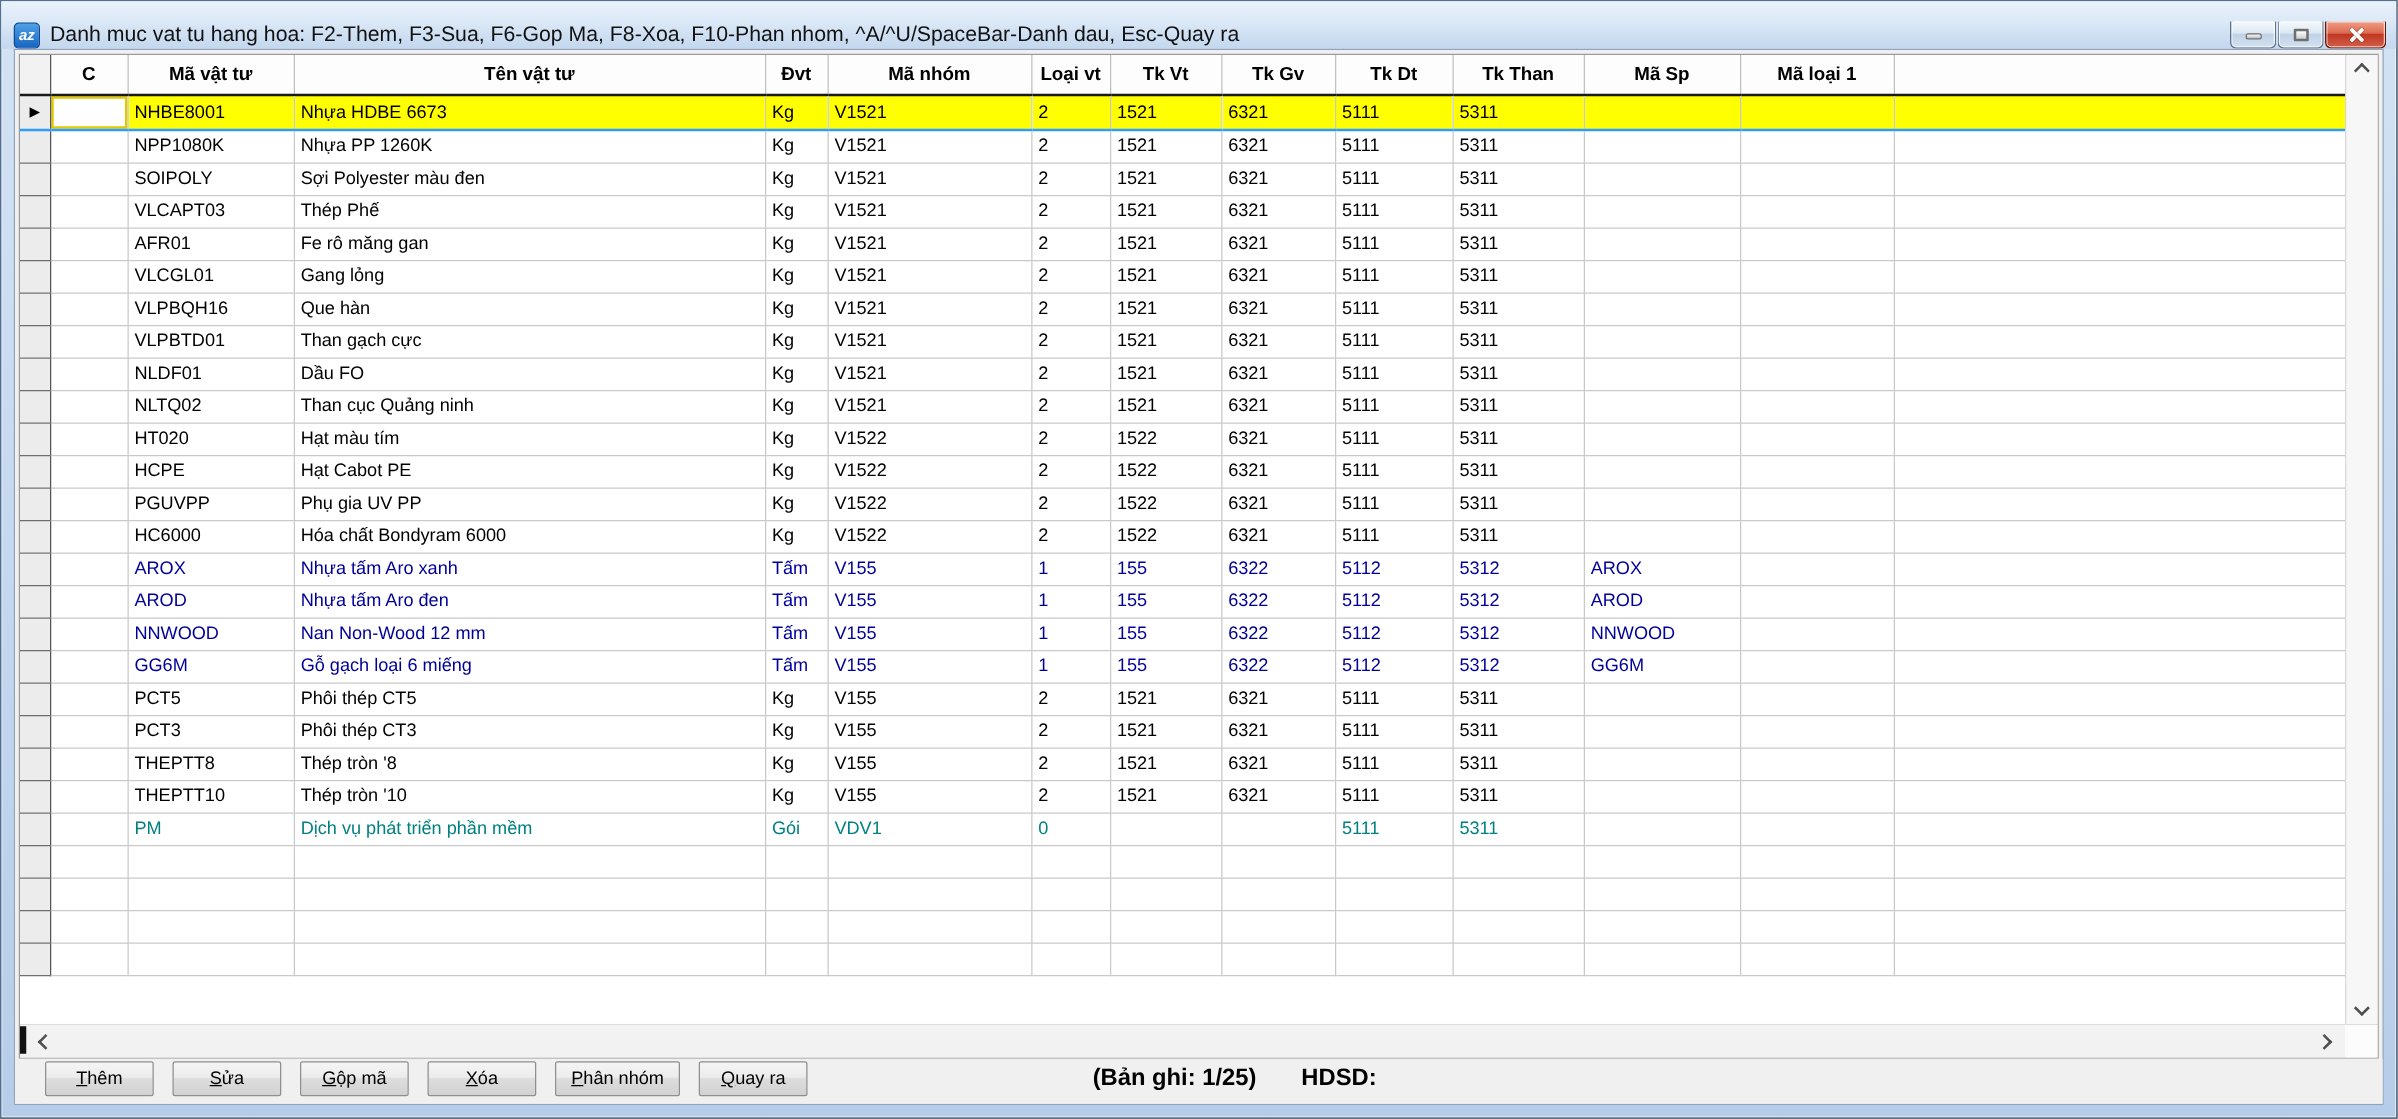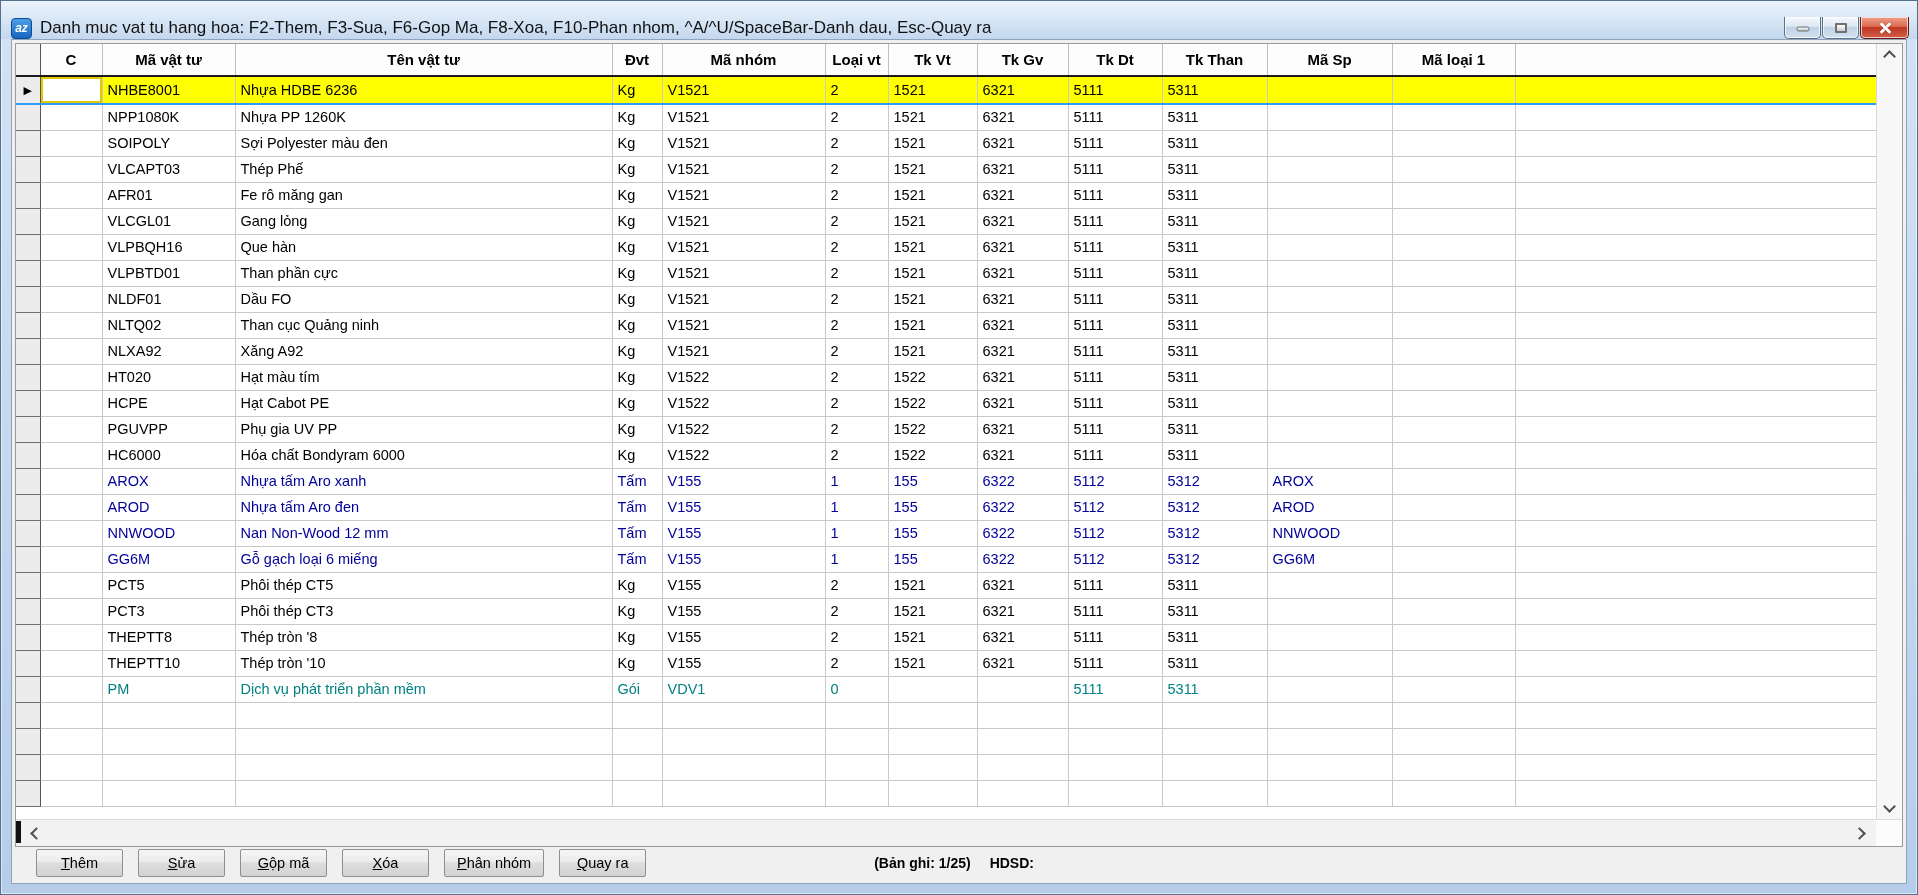--- a/index.html
+++ b/index.html
@@ -121,21 +121,21 @@
     background:#f0f0f0;
   }
   .btn-row{ display:flex; gap:15px; align-items:center; }
   .btn{
     min-width:87px; height:28px; padding:0 12px;
     background:linear-gradient(#f5f5f5 0%, #ececec 45%, #dddddd 50%, #d2d2d2 100%);
     border:1px solid #8e8f8f; border-radius:2px;
     font-size:14.5px; color:#000; display:flex; align-items:center; justify-content:center;
     white-space:nowrap; cursor:default;
   }
-  .status{ margin-left:228px; font-size:14px; font-weight:bold; color:#000; display:flex; gap:19px; }
+  .status{ margin-left:228px; font-size:19px; font-weight:bold; color:#000; display:flex; gap:36px; }
 </style>
 </head>
 <body>
 
 <div class="window">
   <div class="titlebar">
     <div class="app-icon">az</div>
     <div class="title-text">Danh muc vat tu hang hoa: F2-Them, F3-Sua, F6-Gop Ma, F8-Xoa, F10-Phan nhom, ^A/^U/SpaceBar-Danh dau, Esc-Quay ra</div>
     <div class="caption-buttons">
       <div class="cap-btn">
@@ -187,21 +187,21 @@
                   <th>Mã Sp</th>
                   <th>Mã loại 1</th>
                   <th class="fill"></th>
                 </tr>
               </thead>
             <tbody id="body-rows">
                 <tr class="selected">
                   <td class="sel"><span class="row-marker">▶</span></td>
                   <td class="c-cell"></td>
                   <td class="">NHBE8001</td>
-                  <td class="">Nhựa HDBE 6236</td>
+                  <td class="">Nhựa HDBE 6673</td>
                   <td class="">Kg</td>
                   <td class="">V1521</td>
                   <td class="">2</td>
                   <td class="">1521</td>
                   <td class="">6321</td>
                   <td class="">5111</td>
                   <td class="">5311</td>
                   <td class=""></td>
                   <td class=""></td>
                   <td class="fill"></td>
@@ -299,21 +299,21 @@
                   <td class="">5111</td>
                   <td class="">5311</td>
                   <td class=""></td>
                   <td class=""></td>
                   <td class="fill"></td>
                 </tr>
                 <tr>
                   <td class="sel"></td>
                   <td class="c-cell"></td>
                   <td class="">VLPBTD01</td>
-                  <td class="">Than phần cực</td>
+                  <td class="">Than gạch cực</td>
                   <td class="">Kg</td>
                   <td class="">V1521</td>
                   <td class="">2</td>
                   <td class="">1521</td>
                   <td class="">6321</td>
                   <td class="">5111</td>
                   <td class="">5311</td>
                   <td class=""></td>
                   <td class=""></td>
                   <td class="fill"></td>
@@ -332,36 +332,20 @@
                   <td class="">5311</td>
                   <td class=""></td>
                   <td class=""></td>
                   <td class="fill"></td>
                 </tr>
                 <tr>
                   <td class="sel"></td>
                   <td class="c-cell"></td>
                   <td class="">NLTQ02</td>
                   <td class="">Than cục Quảng ninh</td>
-                  <td class="">Kg</td>
-                  <td class="">V1521</td>
-                  <td class="">2</td>
-                  <td class="">1521</td>
-                  <td class="">6321</td>
-                  <td class="">5111</td>
-                  <td class="">5311</td>
-                  <td class=""></td>
-                  <td class=""></td>
-                  <td class="fill"></td>
-                </tr>
-                <tr>
-                  <td class="sel"></td>
-                  <td class="c-cell"></td>
-                  <td class="">NLXA92</td>
-                  <td class="">Xăng A92</td>
                   <td class="">Kg</td>
                   <td class="">V1521</td>
                   <td class="">2</td>
                   <td class="">1521</td>
                   <td class="">6321</td>
                   <td class="">5111</td>
                   <td class="">5311</td>
                   <td class=""></td>
                   <td class=""></td>
                   <td class="fill"></td>

